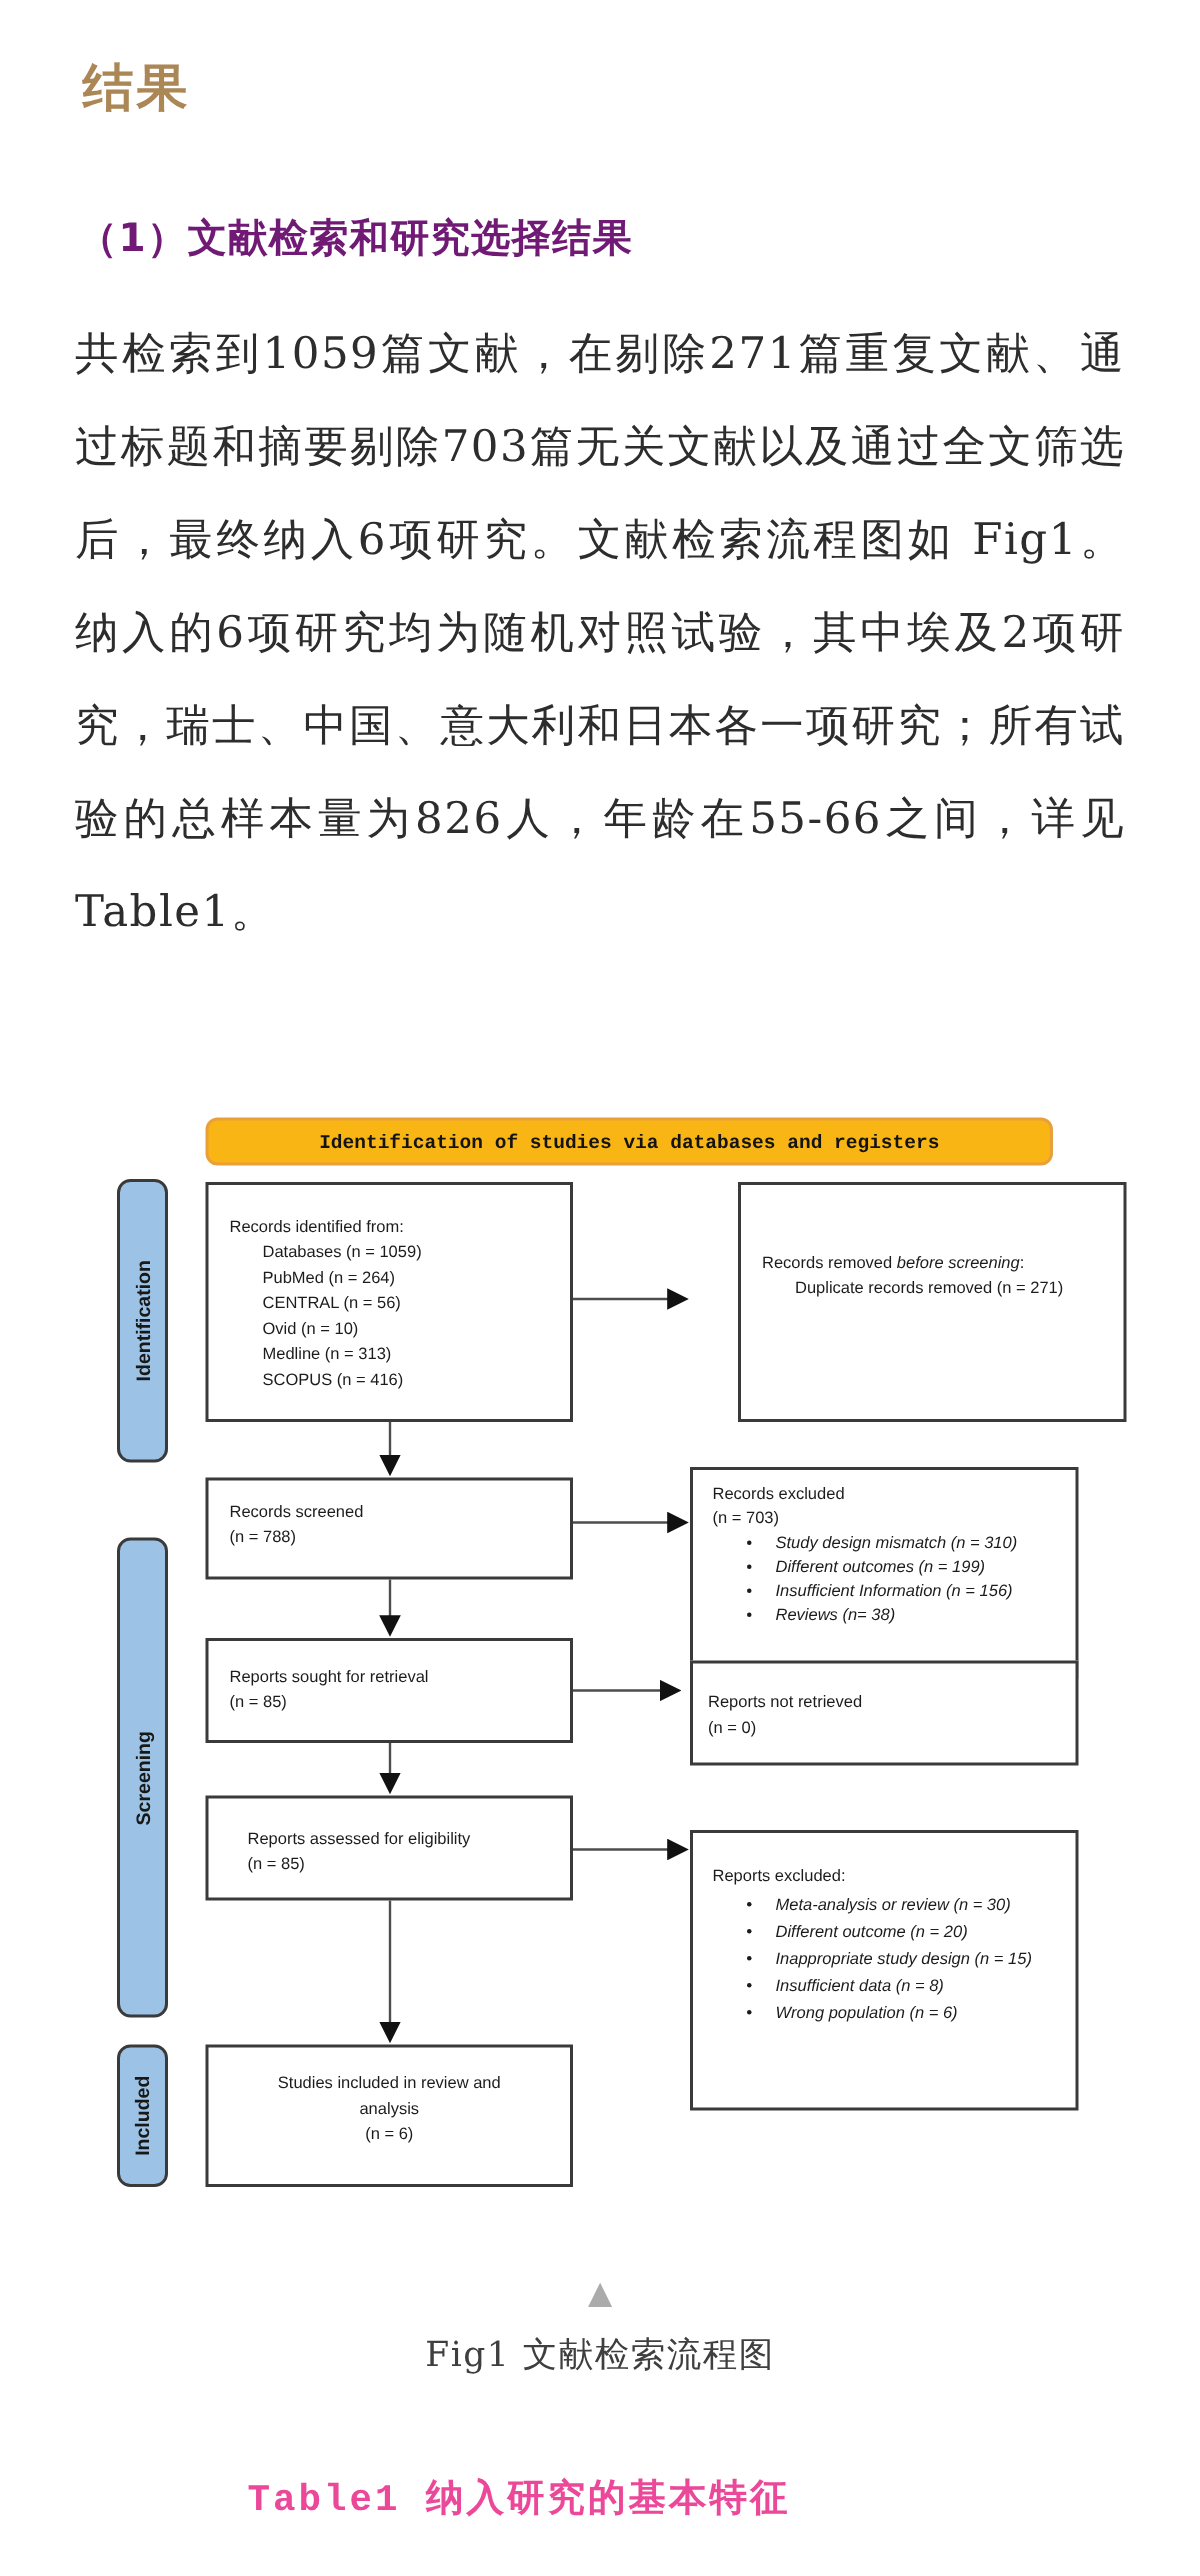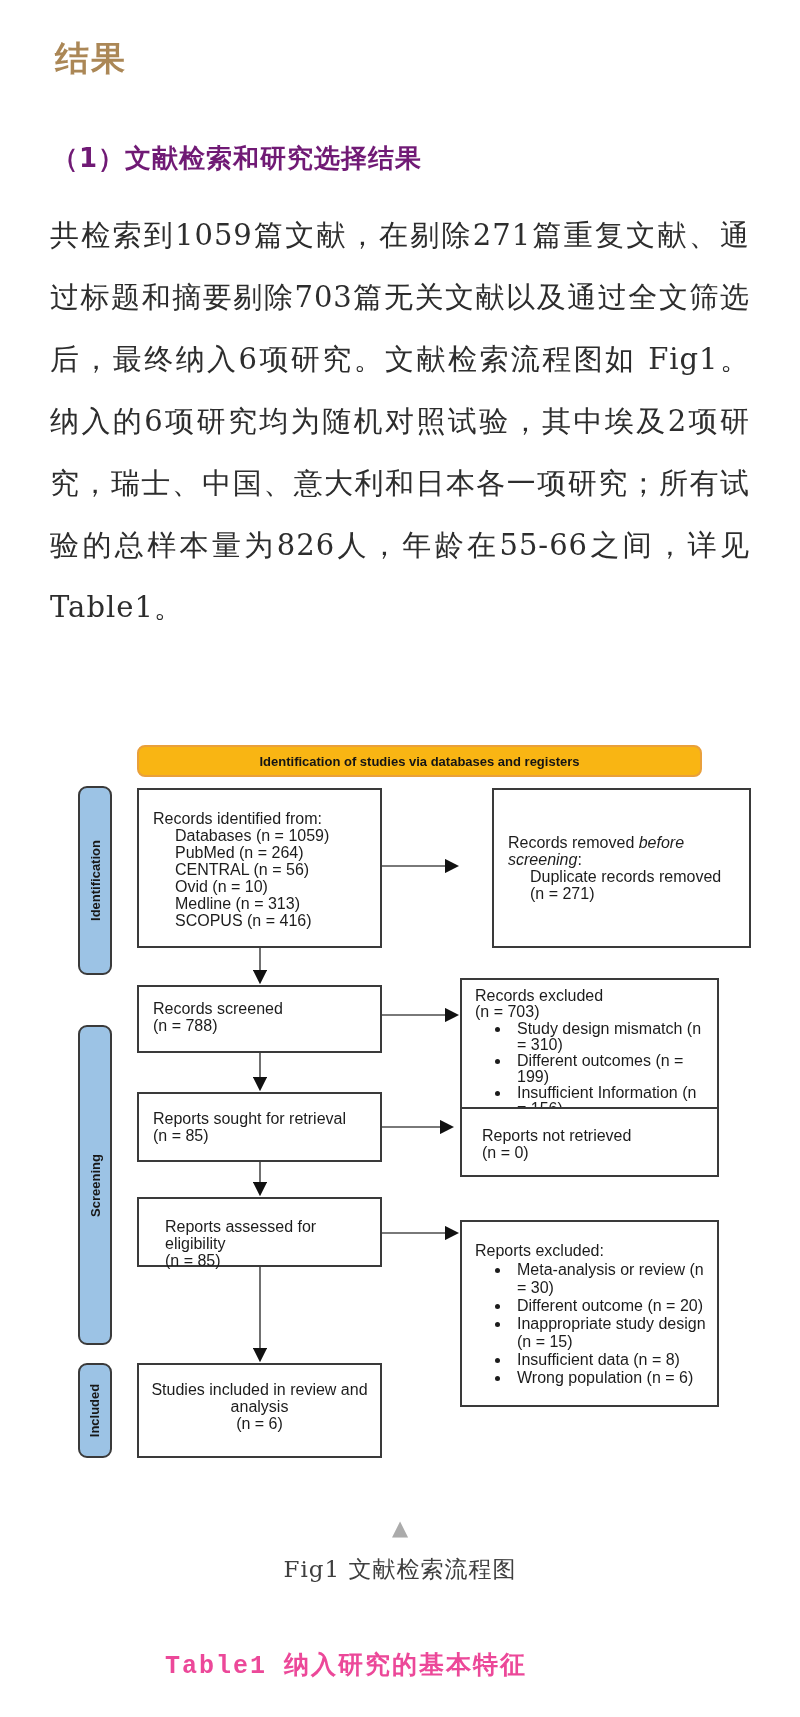--- a/index.html
+++ b/index.html
@@ -12,47 +12,47 @@
       font-size:26px;font-weight:bold;color:#701a75;letter-spacing:1px;}
   .para{position:absolute;left:50px;top:204px;width:700px;
         font-family:"DejaVu Serif",serif;font-size:29px;line-height:62px;
         color:#2d2d2d;text-align:justify;letter-spacing:1px;}
 
   
   .diagram{position:absolute;left:0;top:0;width:800px;height:1717px;}
   .prisma-header{position:absolute;left:137px;top:745px;width:565px;height:32px;
       background:#f9b513;border:2px solid #e9a03b;border-radius:8px;box-sizing:border-box;
       display:flex;align-items:center;justify-content:center;
-      font-family:Liberation Sans, sans-serif;font-size:13px;font-weight:bold;color:#141414;}
+      font-family:Liberation Mono, monospace;font-size:13px;font-weight:bold;color:#141414;}
   .stage{position:absolute;left:78px;width:34px;background:#9cc3e5;border:2px solid #3a3a3a;
       border-radius:9px;box-sizing:border-box;display:flex;align-items:center;justify-content:center;}
   .stage span{transform:rotate(-90deg);white-space:nowrap;
       font-family:"Liberation Sans",sans-serif;font-size:13px;font-weight:bold;color:#181818;}
   .stage.identification{top:786px;height:189px;}
   .stage.screening{top:1025px;height:320px;}
   .stage.included{top:1363px;height:95px;}
 
   .box{position:absolute;background:#fff;border:2px solid #3a3a3a;box-sizing:border-box;
-      font-family:"Liberation Sans",sans-serif;font-size:16px;line-height:17px;color:#1c1c1c;}
+      font-family:"Liberation Sans",sans-serif;font-size:11px;line-height:17px;color:#1c1c1c;}
   .col-l{left:137px;width:245px;}
   .col-r{left:460px;width:259px;}
   .b-identified{top:788px;height:160px;padding:20px 10px 0 14px;}
   .b-removed{top:788px;height:160px;padding:44px 10px 0 14px;margin-left:32px;}
   .b-screened{top:985px;height:68px;padding:13px 10px 0 14px;}
   .b-rec-excluded{top:978px;height:141px;padding:8px 8px 0 13px;line-height:16px;}
   .b-sought{top:1092px;height:70px;padding:16px 10px 0 14px;}
-  .b-not-retrieved{top:1107px;height:70px;padding:18px 10px 0 20px;}
+  .b-not-retrieved{top:1107px;height:70px;padding:18px 10px 0 10px;}
   .b-assessed{top:1197px;height:70px;padding:19px 10px 0 26px;}
   .b-rep-excluded{top:1220px;height:187px;padding:20px 8px 0 13px;line-height:18px;}
   .b-included{top:1363px;height:95px;padding:16px 8px 0 8px;text-align:center;}
 
   ul.plain{list-style:none;margin:0;padding:0;}
   ul.indent{list-style:none;margin:0;padding:0 0 0 22px;}
   ul.bullets{list-style:disc outside;margin:1px 0 0 0;padding:0 0 0 36px;}
-  ul.bullets li{padding-left:6px;}
+  ul.bullets li{padding-left:6px;font-style:italic;}
   .italic{font-style:italic;}
 
   .arrows{position:absolute;left:0;top:740px;}
 
   .fig-toggle{position:absolute;left:0;top:1516px;width:800px;text-align:center;
       font-size:21px;color:#ababab;line-height:24px;}
   .fig-caption{position:absolute;left:0;top:1554px;width:800px;text-align:center;
       font-family:"DejaVu Serif",serif;font-size:23px;color:#3f3f3f;letter-spacing:1px;}
   .table-caption{position:absolute;left:0;top:1648px;width:692px;text-align:center;
       font-family:Liberation Mono, monospace;font-size:25px;font-weight:bold;color:#ec4899;

